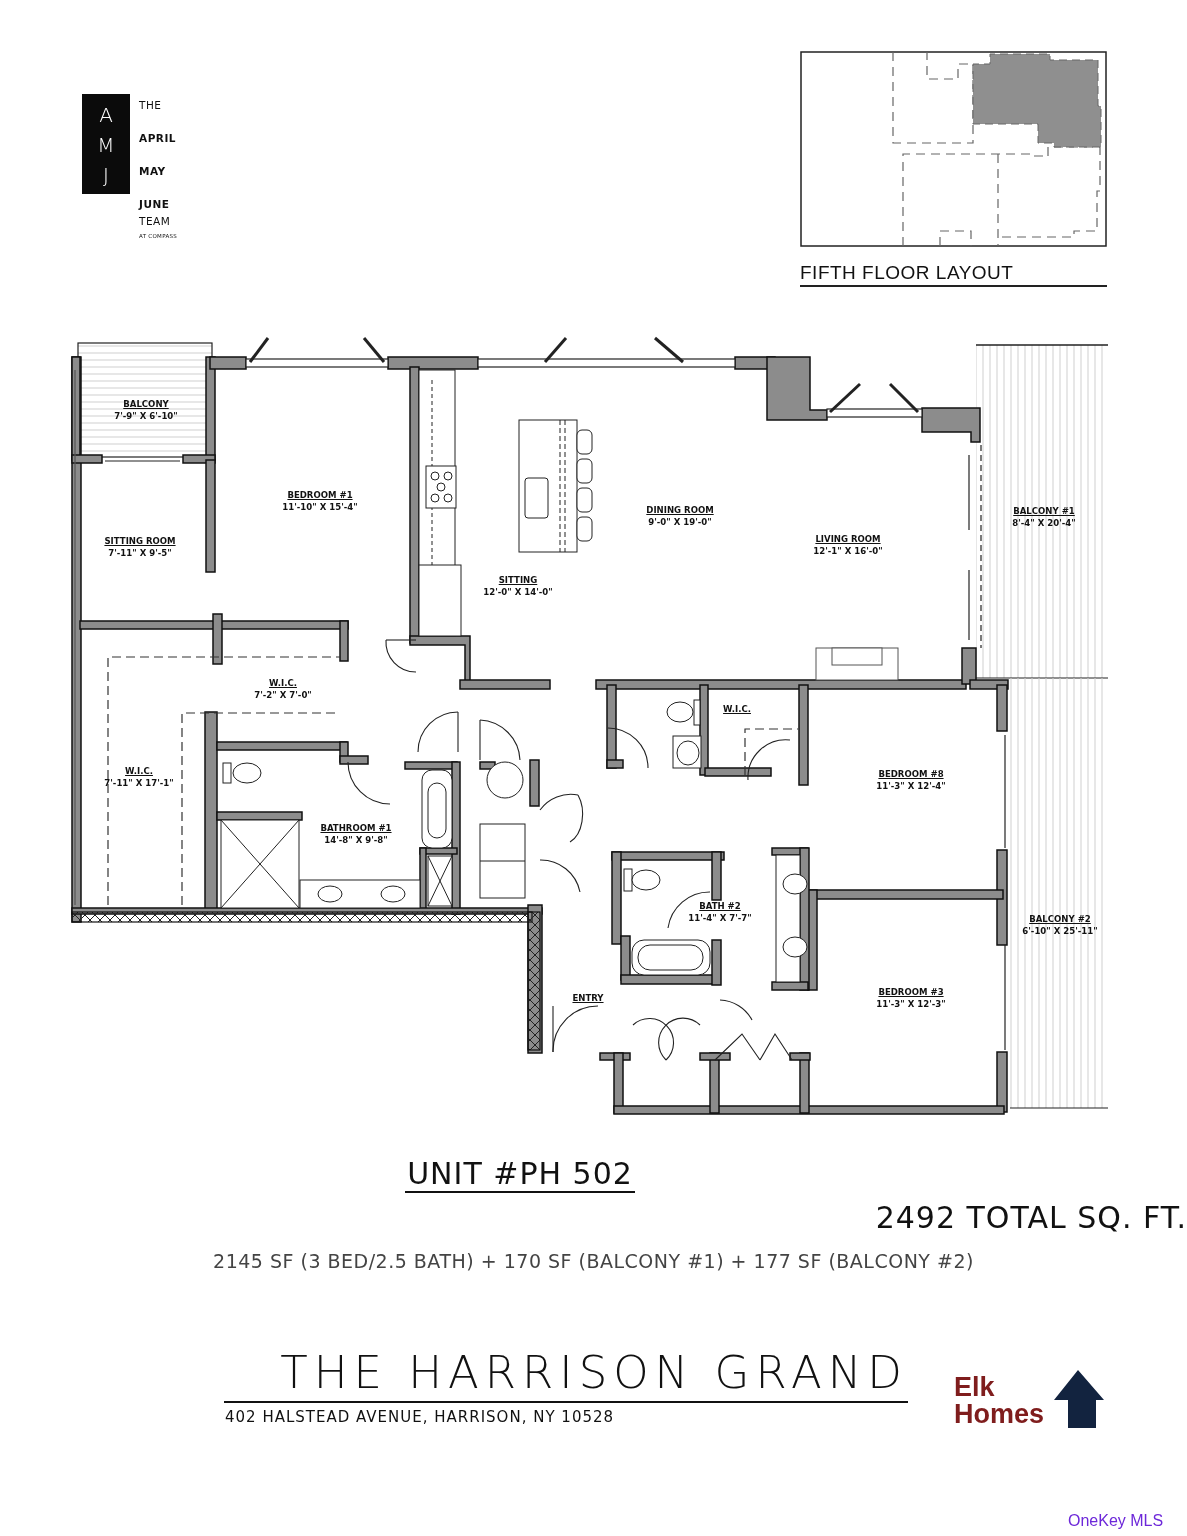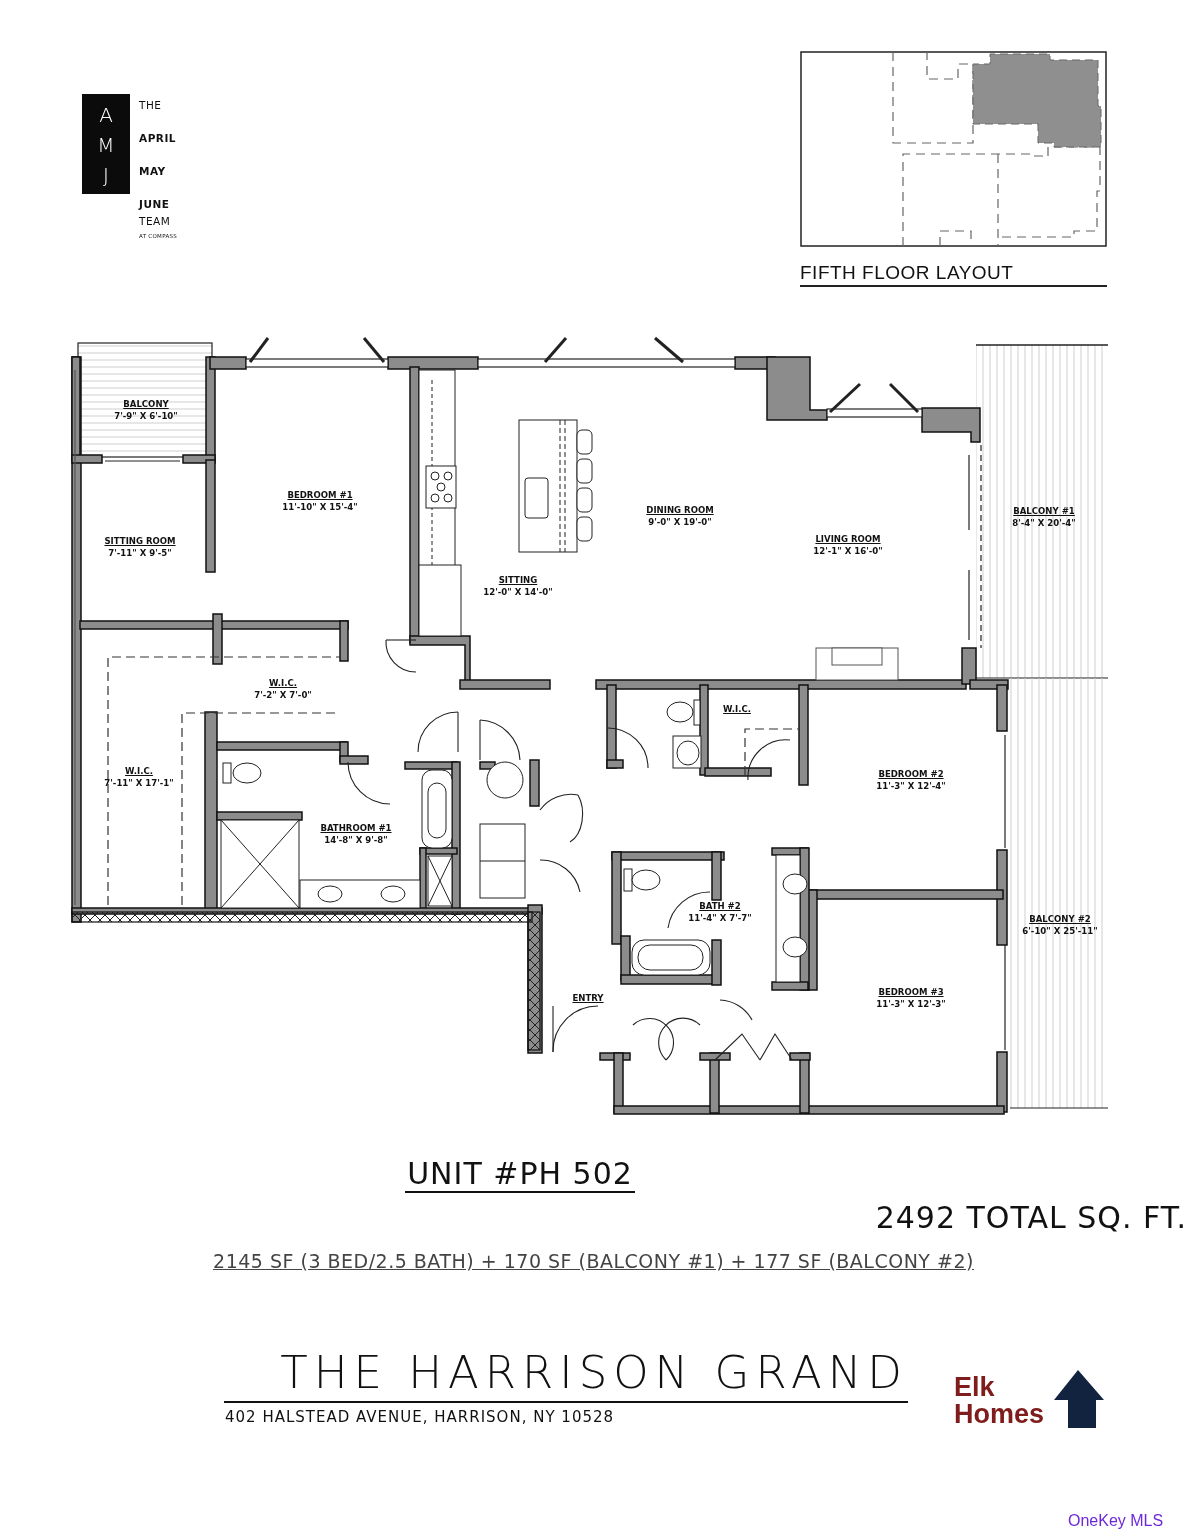--- a/index.html
+++ b/index.html
@@ -21,21 +21,21 @@
   
   #floorplan { left:0; top:300px; width:1187px; height:840px; }
   .room-label { position:absolute; text-align:center; font-size:9.5px; line-height:12px; font-weight:700; transform:translateX(-50%); white-space:nowrap; font-family:"DejaVu Sans Condensed","DejaVu Sans", sans-serif; }
   .room-label .rname { text-decoration:underline; display:block; }
   .room-label .rdim { display:block; font-weight:600; }
 
   
   #unit-title { left:0; width:1040px; top:1156px; text-align:center; font-size:30px; letter-spacing:1px; }
   #unit-title span { border-bottom:2px solid #111; padding:0 2px; }
   #total-sqft { left:0; width:1187px; top:1200px; text-align:right; font-size:30px; letter-spacing:1px; }
-  #breakdown { left:0; width:1187px; top:1250px; text-align:center; font-size:19px; color:#444; letter-spacing:0.5px;text-decoration:underline; }
+  #breakdown { left:0; width:1187px; top:1250px; text-align:center; font-size:19px; color:#444; letter-spacing:0.5px; }
 
   #building-name { left:225px; width:683px; top:1346px; text-align:right; font-size:45px; letter-spacing:6px; font-weight:300; }
   #building-rule { left:224px; top:1401px; width:684px; height:2px; background:#111; }
   #building-address { left:225px; width:683px; top:1408px; text-align:left; font-size:15px; letter-spacing:1px; }
 
   #elk-logo { left:954px; top:1370px; width:150px; height:62px; }
   #elk-text { left:954px; top:1374px; font-family:"Liberation Sans", sans-serif; font-weight:700; color:#7f1d1d; font-size:27px; line-height:27px; }
   #watermark { left:1068px; top:1512px; font-family:"Liberation Sans", sans-serif; font-size:16px; color:#6d28d9; }
 </style>
 </head>
@@ -336,21 +336,21 @@
     <span class="rdim">7'-11" X 17'-1"</span>
   </div>
   <div class="room-label" style="left:356px;top:822px">
     <span class="rname">BATHROOM #1</span>
     <span class="rdim">14'-8" X 9'-8"</span>
   </div>
   <div class="room-label" style="left:737px;top:703px">
     <span class="rname">W.I.C.</span>
   </div>
   <div class="room-label" style="left:911px;top:768px">
-    <span class="rname">BEDROOM #2</span>
+    <span class="rname">BEDROOM #8</span>
     <span class="rdim">11'-3" X 12'-4"</span>
   </div>
   <div class="room-label" style="left:720px;top:900px">
     <span class="rname">BATH #2</span>
     <span class="rdim">11'-4" X 7'-7"</span>
   </div>
   <div class="room-label" style="left:1060px;top:913px">
     <span class="rname">BALCONY #2</span>
     <span class="rdim">6'-10" X 25'-11"</span>
   </div>

